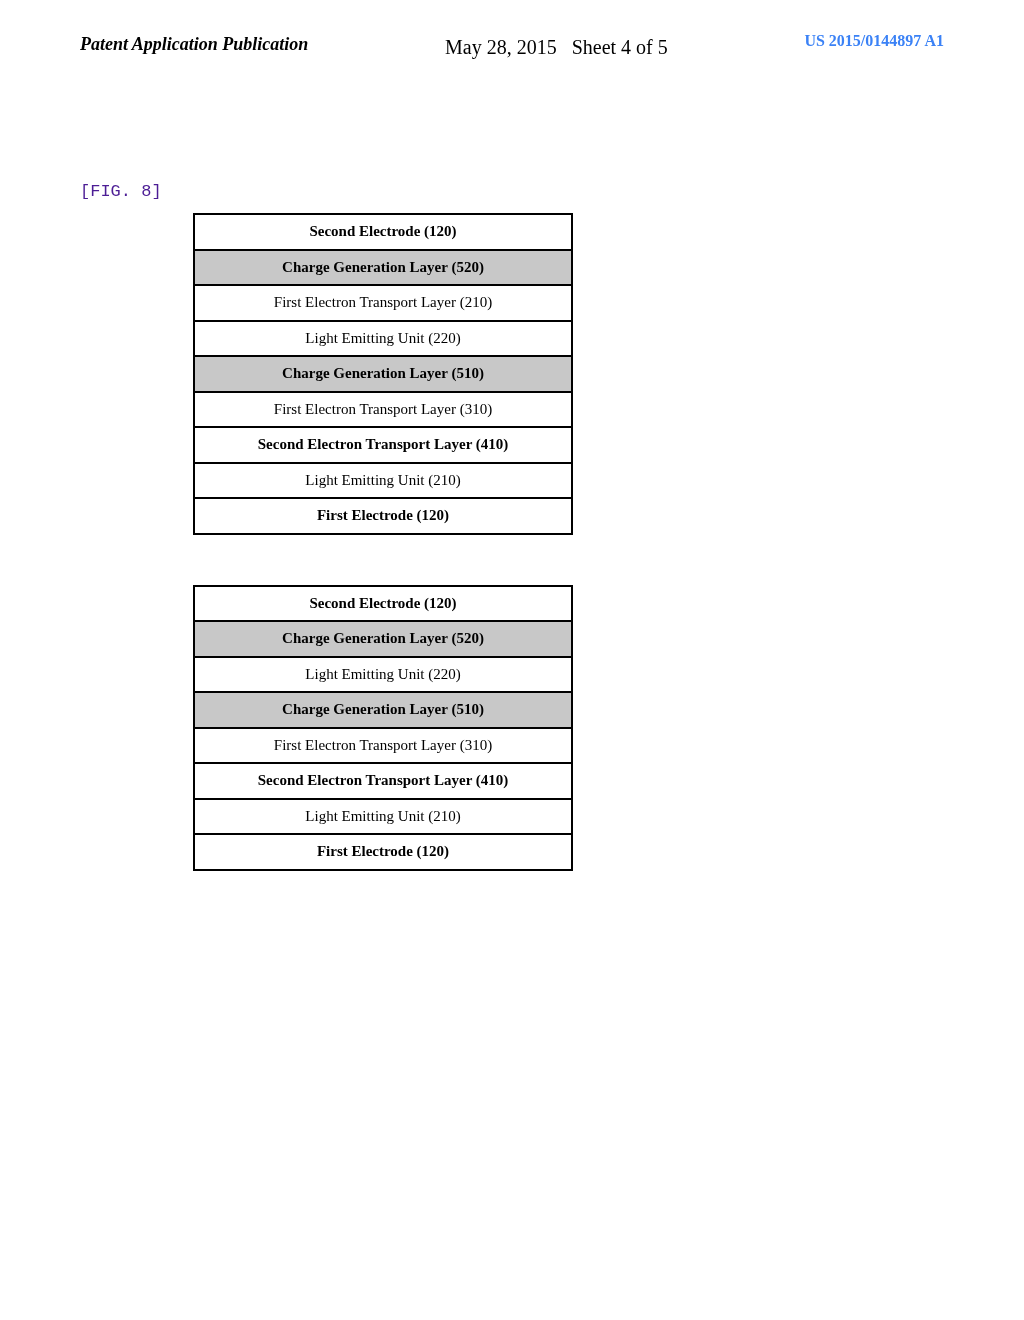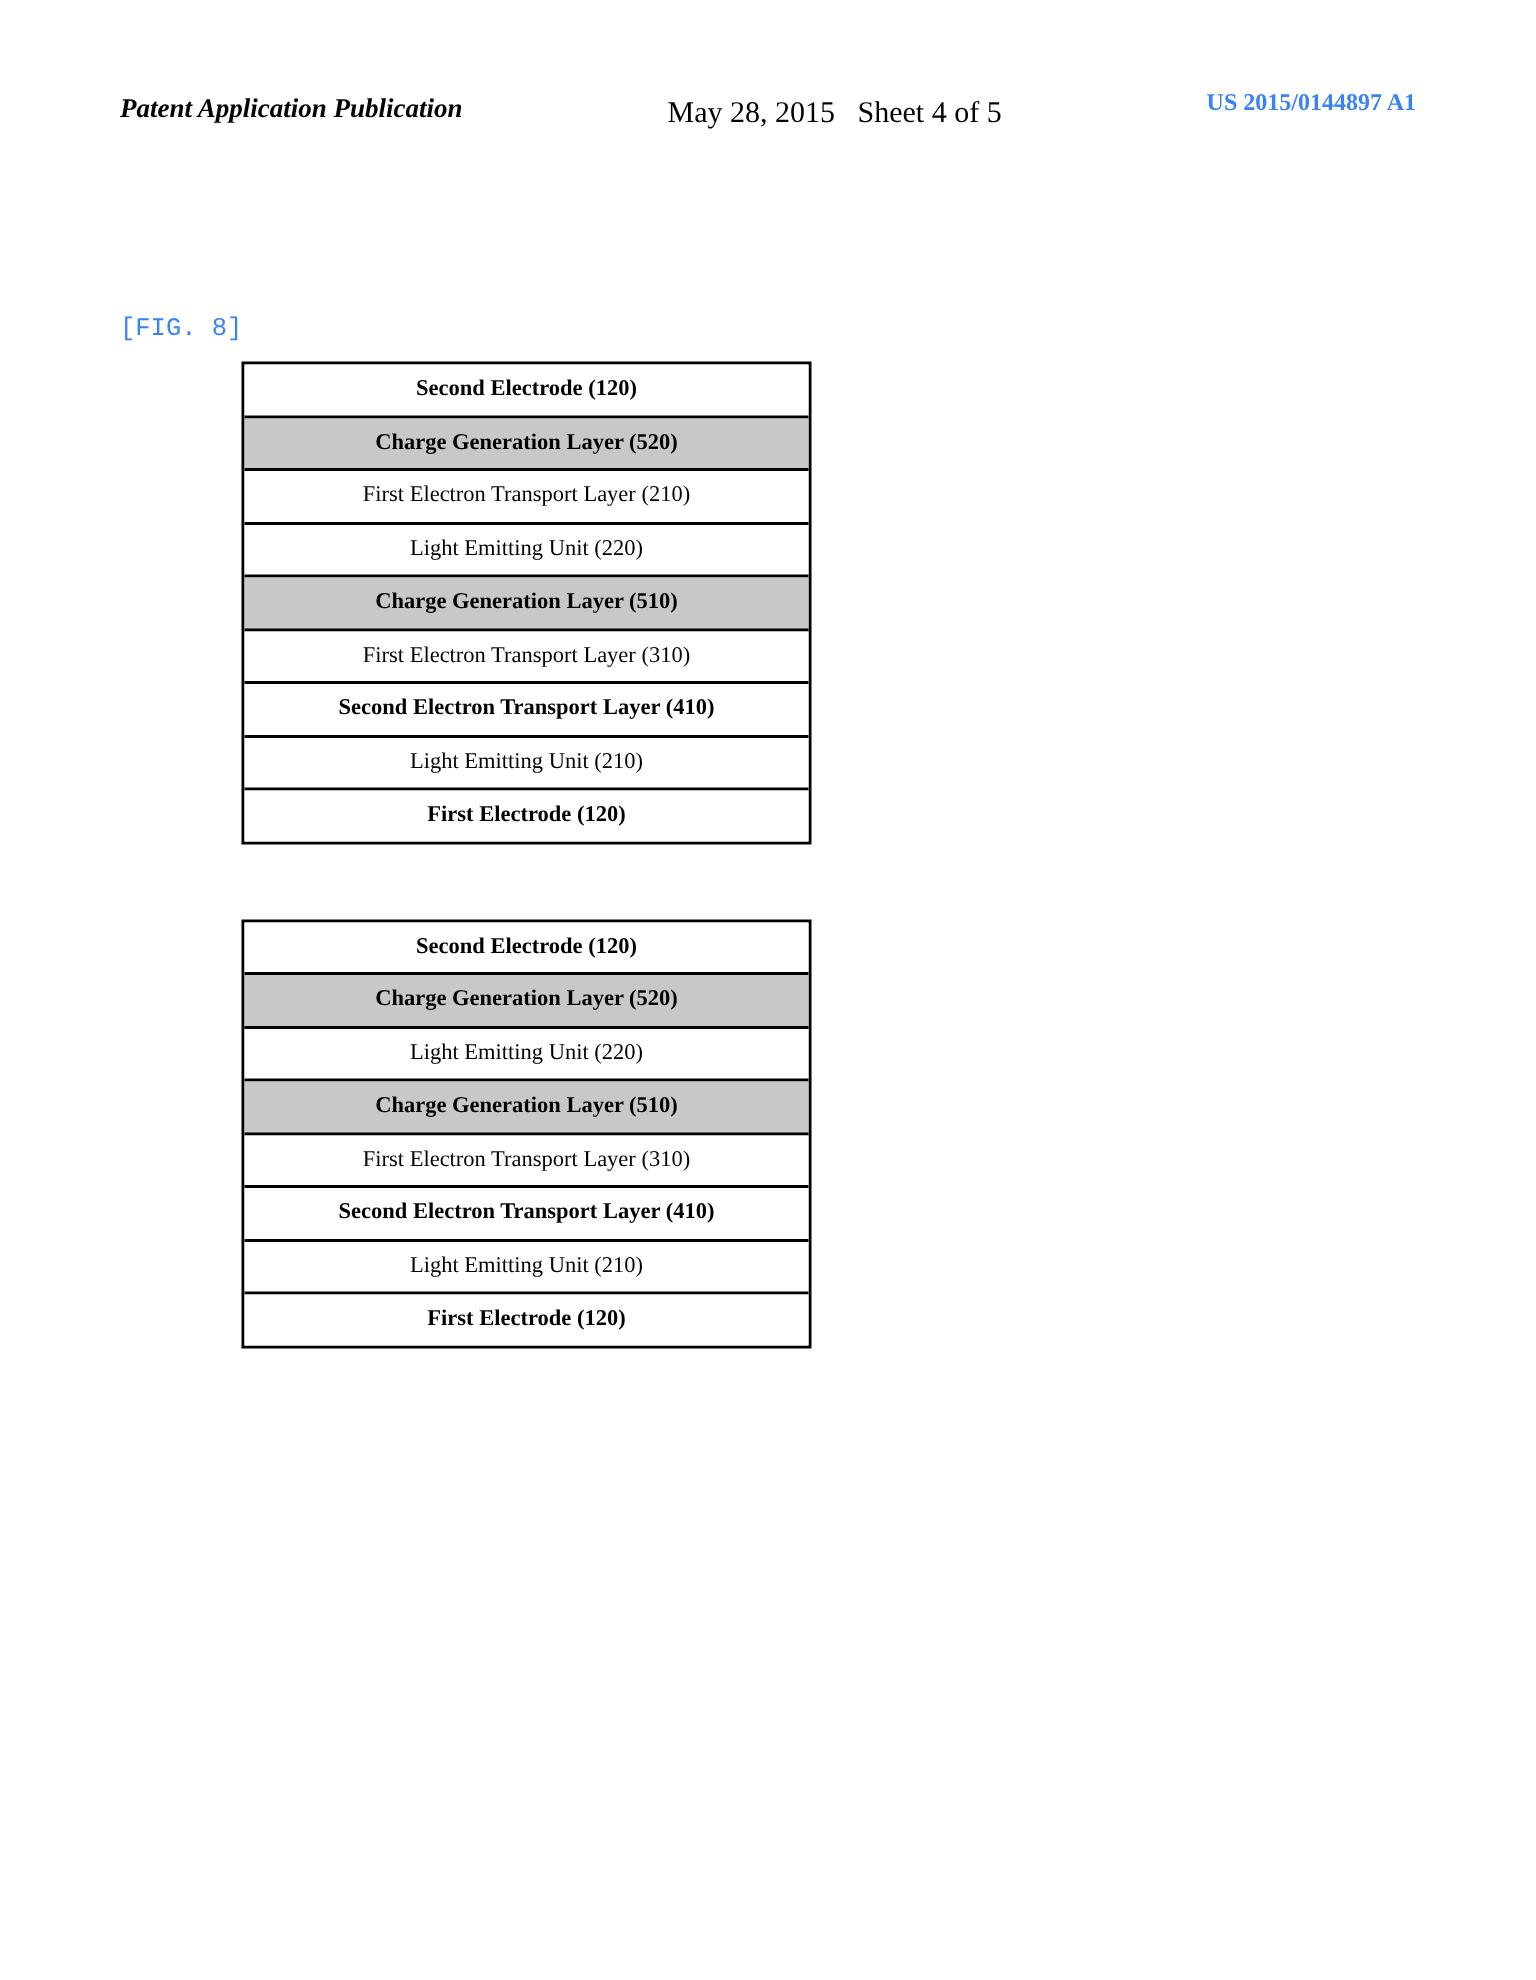--- a/index.html
+++ b/index.html
@@ -13,21 +13,21 @@
       font-family: 'Times New Roman', Times, serif;
       width: 1024px;
       min-height: 1320px;
       position: relative;
     }
 
     .page {
       width: 1024px;
       min-height: 1320px;
       background: #ffffff;
-      padding: 60px 80px;
+      padding: 32px 80px;
       position: relative;
     }
 
     .header {
       display: flex;
       justify-content: space-between;
       align-items: flex-start;
       margin-bottom: 120px;
       border-bottom: none;
     }
@@ -54,31 +54,31 @@
       text-align: right;
     }
 
     .figure-section {
       margin-bottom: 50px;
     }
 
     .figure-label {
       font-size: 17px;
       font-weight: normal;
-      color: #3b82f6;
+      color: #4c1d95;
       margin-bottom: 12px;
       font-family: 'Courier New', Courier, monospace;
     }
 
     .diagram {
       display: inline-flex;
       flex-direction: column;
       border: 2px solid #000;
       width: 380px;
-      margin-left: 81px;
+      margin-left: 113px;
     }
 
     .layer {
       border-bottom: 2px solid #000;
       padding: 7px 12px;
       text-align: center;
       font-size: 15px;
       font-weight: normal;
       color: #000;
       background: #ffffff;

